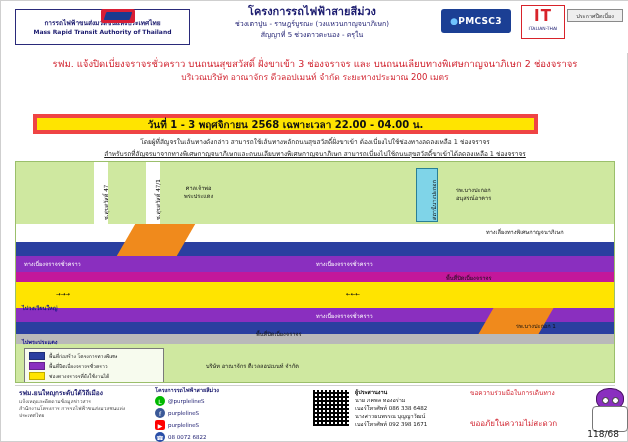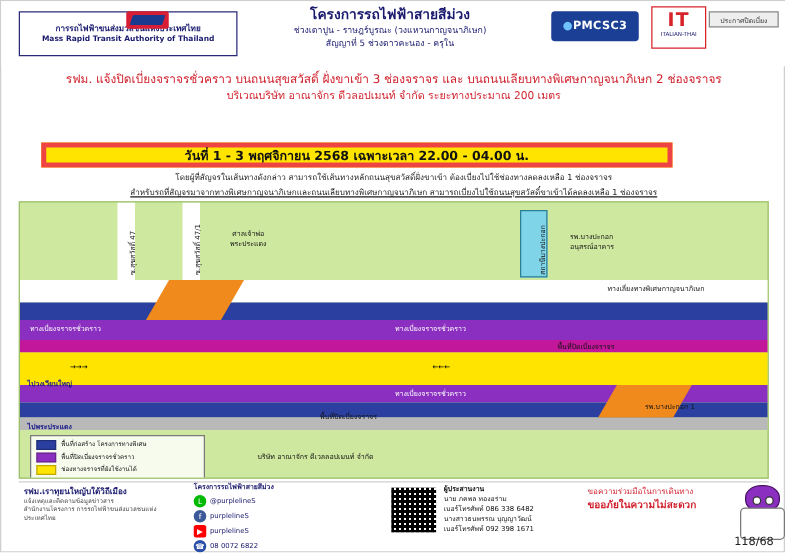--- a/index.html
+++ b/index.html
@@ -155,21 +155,21 @@
     position:absolute;left:296px;top:2px;width:36px;height:36px;
     background:
       repeating-linear-gradient(90deg,#000 0 2px,#fff 2px 4px),
       repeating-linear-gradient(0deg,#000 0 2px,#fff 2px 4px);
     background-blend-mode:multiply;border:2px solid #fff;
   }
   .f-mid{position:absolute;left:340px;top:2px;width:120px;}
   .f-mid div{font-size:5.5px;color:#111;line-height:8px;}
   .f-right{position:absolute;left:455px;top:2px;width:120px;text-align:left;}
   .f-right .r1{font-size:6.5px;color:#d01f2b;line-height:10px;}
-  .f-right .r2{font-size:8px;color:#d01f2b;font-weight:bold;line-height:12px;}
+  .f-right .r2{font-size:8px;color:#d01f2b;font-weight:normal;line-height:12px;margin-top:20px;}
   .mascot{
     position:absolute;left:575px;top:0px;width:40px;height:46px;
   }
   .m-head{
     position:absolute;left:6px;top:2px;width:26px;height:20px;border-radius:13px/10px;
     background:#8a2fbf;border:1px solid #4a1266;
   }
   .m-eye{position:absolute;top:8px;width:5px;height:5px;border-radius:50%;background:#fff;border:1px solid #333;}
   .m-body{
     position:absolute;left:2px;top:20px;width:34px;height:24px;
@@ -276,21 +276,21 @@
       </div>
       <div class="legend-row">
         <div class="legend-sw" style="background:#f08a1c;"></div>
         <div class="legend-tx">ทิศทางการจราจร</div>
       </div>
     </div>
   </div>
 
   <div class="footer">
     <div class="f-left">
-      <div class="t1">รฟม.เราทุยนใหญับใต้วิถีเมือง</div>
+      <div class="t1">รฟม.ยนใหญุกระดับใต้วิถีเมือง</div>
       <div class="t2">แจ้งเหตุและติดตามข้อมูลข่าวสาร</div>
       <div class="t3">สำนักงานโครงการ การรถไฟฟ้าขนส่งมวลชนแห่งประเทศไทย</div>
     </div>
 
     <div class="social">
       <div class="s-row">
         <div class="s-tx" style="font-weight:bold;">โครงการรถไฟฟ้าสายสีม่วง</div>
       </div>
       <div class="s-row">
         <div class="s-ic line">L</div>

